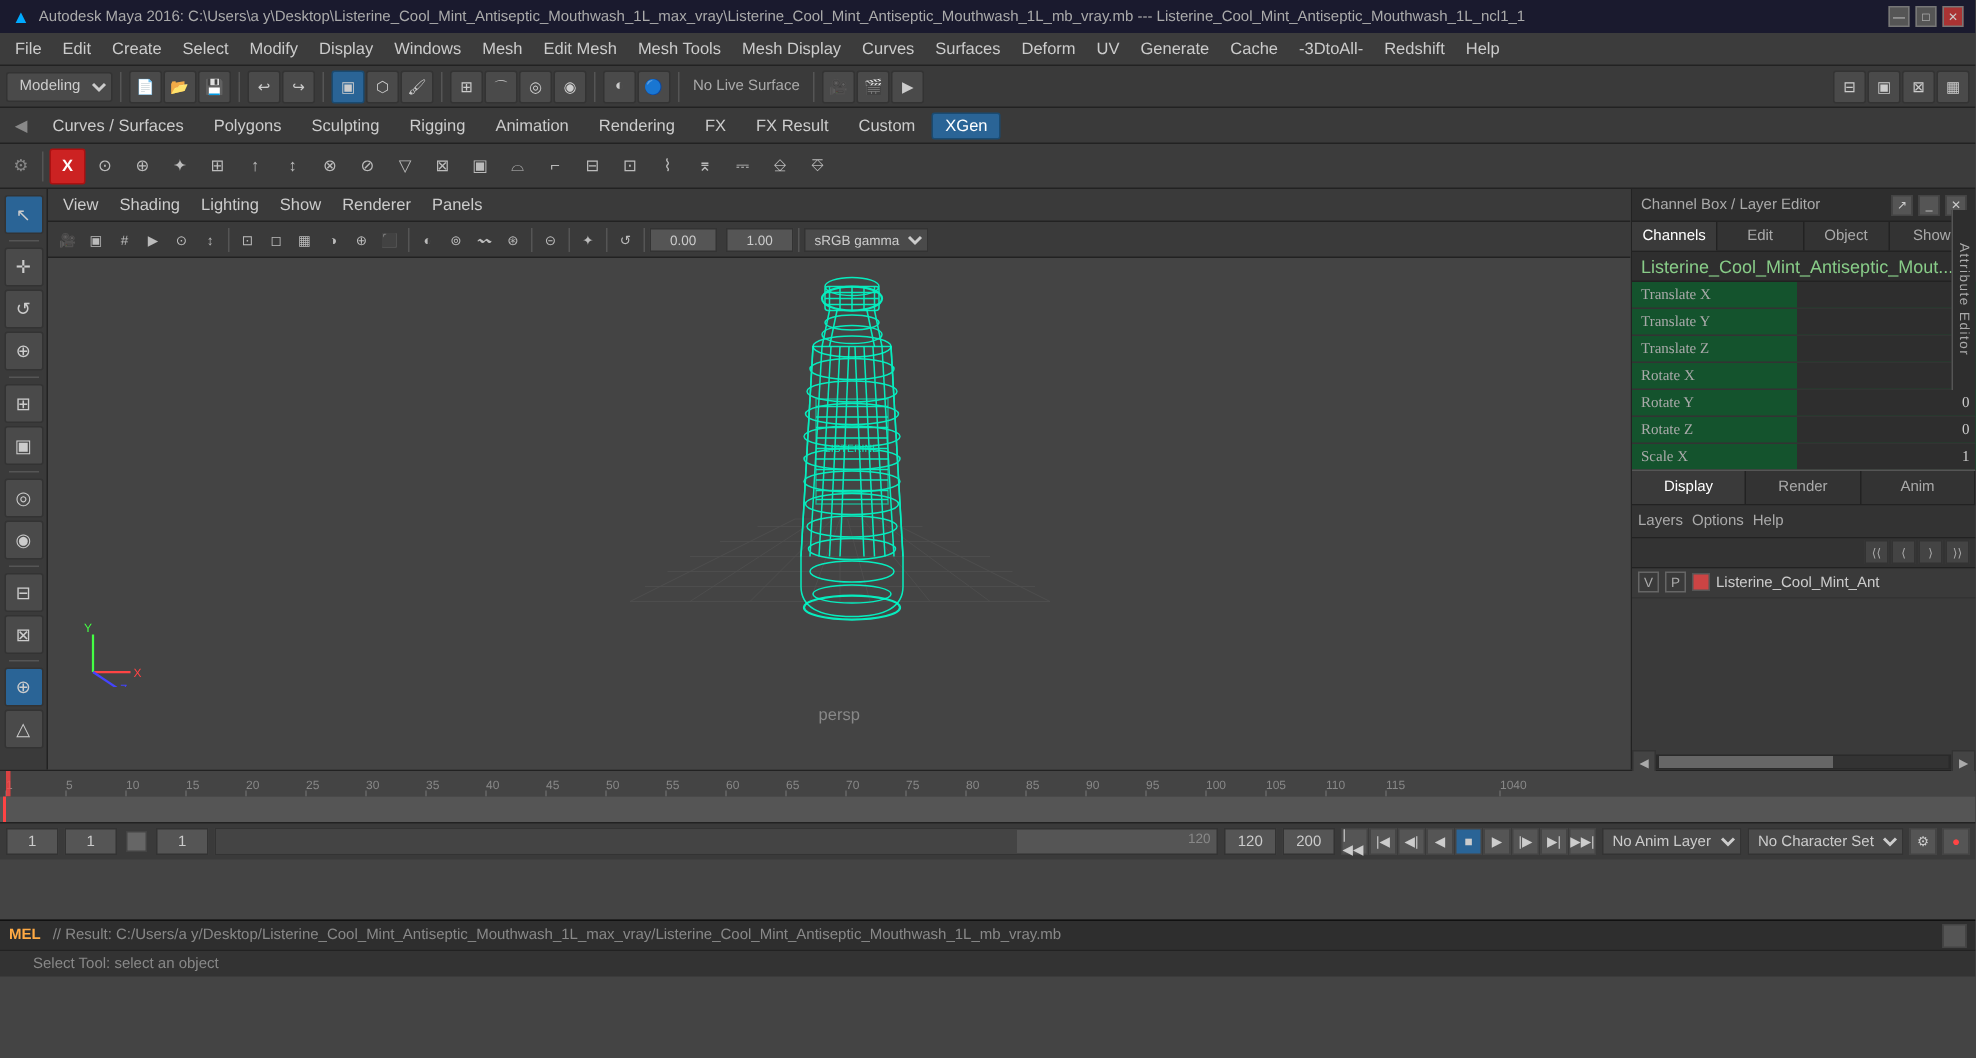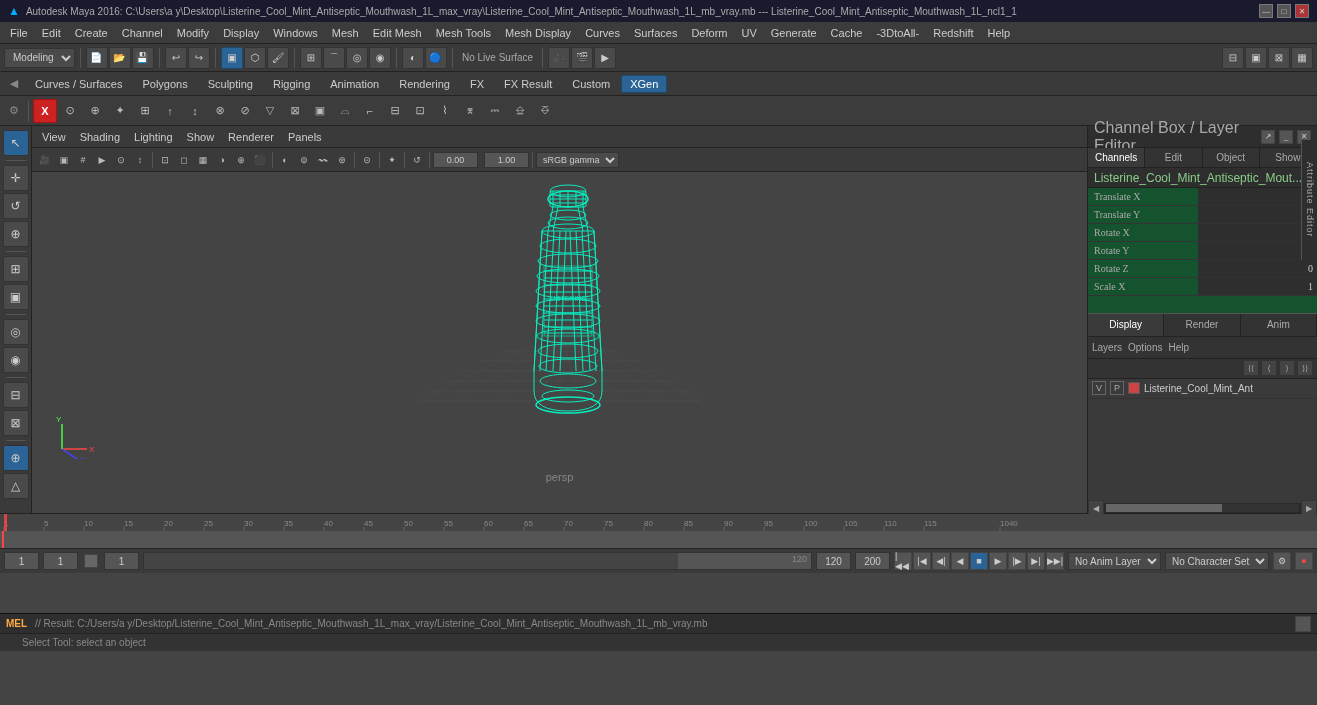--- a/index.html
+++ b/index.html
@@ -259,21 +259,21 @@
     #channel-box-header {
       height: 22px;
       background: #2e2e2e;
       display: flex;
       align-items: center;
       justify-content: space-between;
       padding: 0 6px;
       border-bottom: 1px solid #222;
     }
     #channel-box-title {
-      font-size: 16px;
+      font-size: 10px;
       color: #aaa;
     }
     #channel-box-controls {
       display: flex; gap: 4px;
     }
     .cb-ctrl {
       width: 14px; height: 14px;
       background: #555;
       border: 1px solid #444;
       cursor: pointer;
@@ -614,21 +614,21 @@
     <div class="win-btn">—</div>
     <div class="win-btn">□</div>
     <div class="win-btn" style="background:#aa3333;">✕</div>
   </div>
 </div>
 
 <div id="menu-bar">
   <div class="menu-item">File</div>
   <div class="menu-item">Edit</div>
   <div class="menu-item">Create</div>
-  <div class="menu-item">Channel</div>
+  <div class="menu-item">Select</div>
   <div class="menu-item">Modify</div>
   <div class="menu-item">Display</div>
   <div class="menu-item">Windows</div>
   <div class="menu-item">Mesh</div>
   <div class="menu-item">Edit Mesh</div>
   <div class="menu-item">Mesh Tools</div>
   <div class="menu-item">Mesh Display</div>
   <div class="menu-item">Curves</div>
   <div class="menu-item">Surfaces</div>
   <div class="menu-item">Deform</div>
@@ -936,20 +936,24 @@
     <div id="object-name">Listerine_Cool_Mint_Antiseptic_Mout...</div>
 
     <div id="channel-list">
 
       <div class="channel-row">
         <div class="ch-name">Translate X</div>
         <div class="ch-value">0</div>
       </div>
       <div class="channel-row">
         <div class="ch-name">Translate Y</div>
+        <div class="ch-value">0</div>
+      </div>
+      <div class="channel-row">
+        <div class="ch-name">Translate Z</div>
         <div class="ch-value">0</div>
       </div>
       <div class="channel-row">
         <div class="ch-name">Rotate X</div>
         <div class="ch-value">0</div>
       </div>
       <div class="channel-row">
         <div class="ch-name">Rotate Y</div>
         <div class="ch-value">0</div>
       </div>

